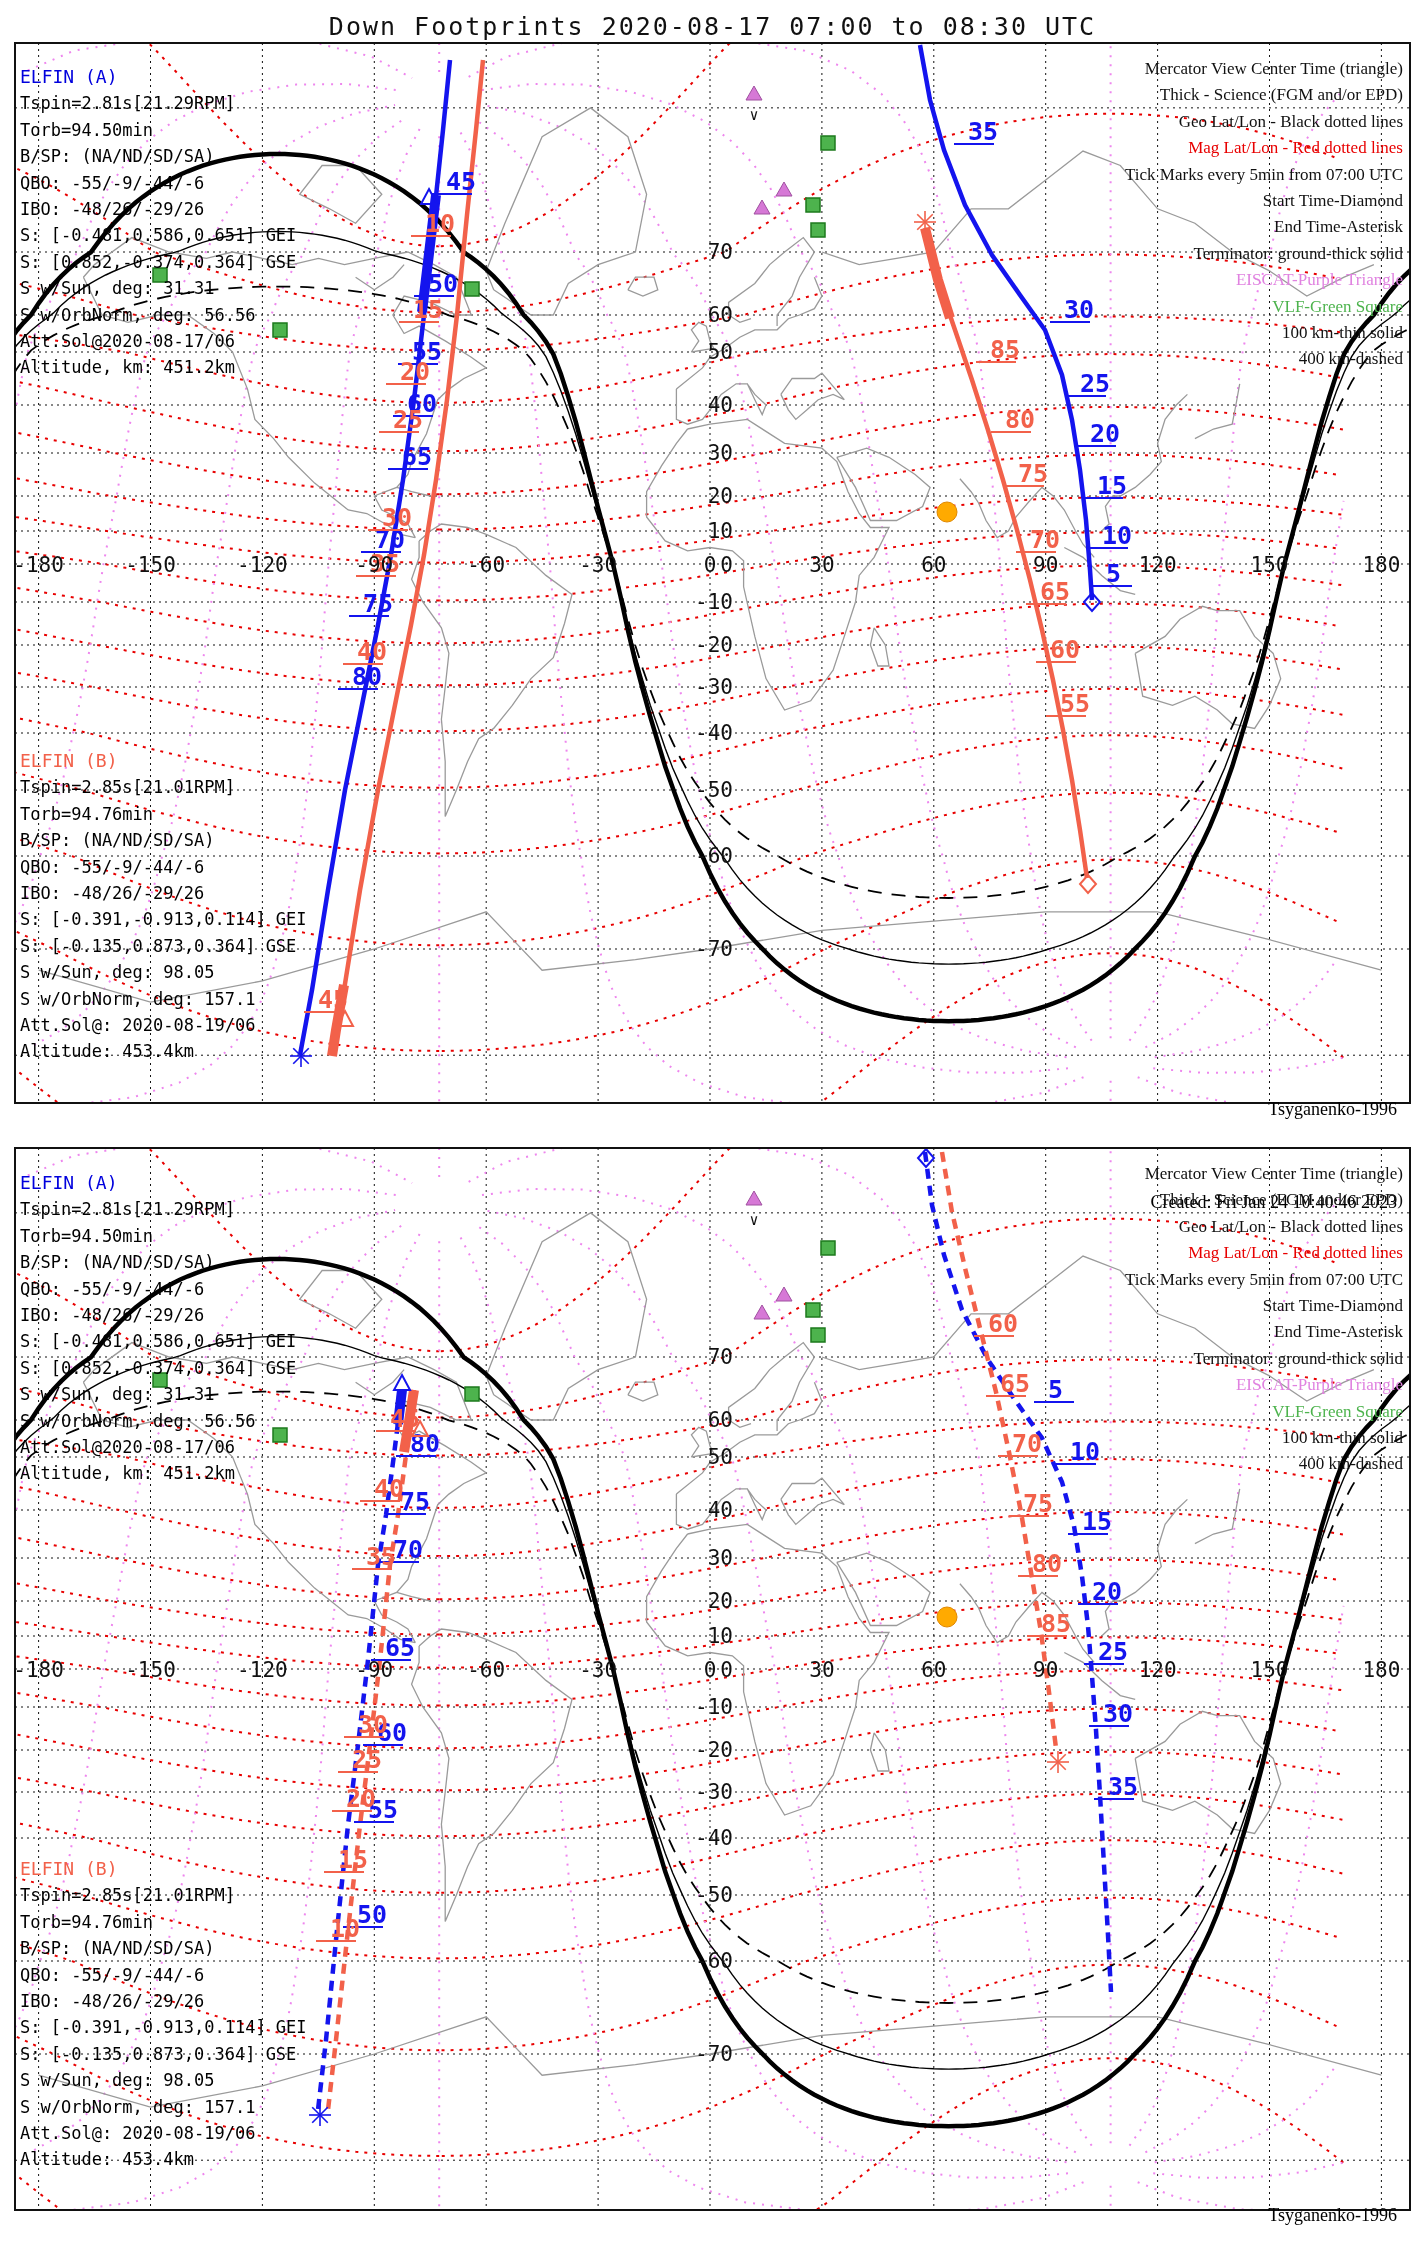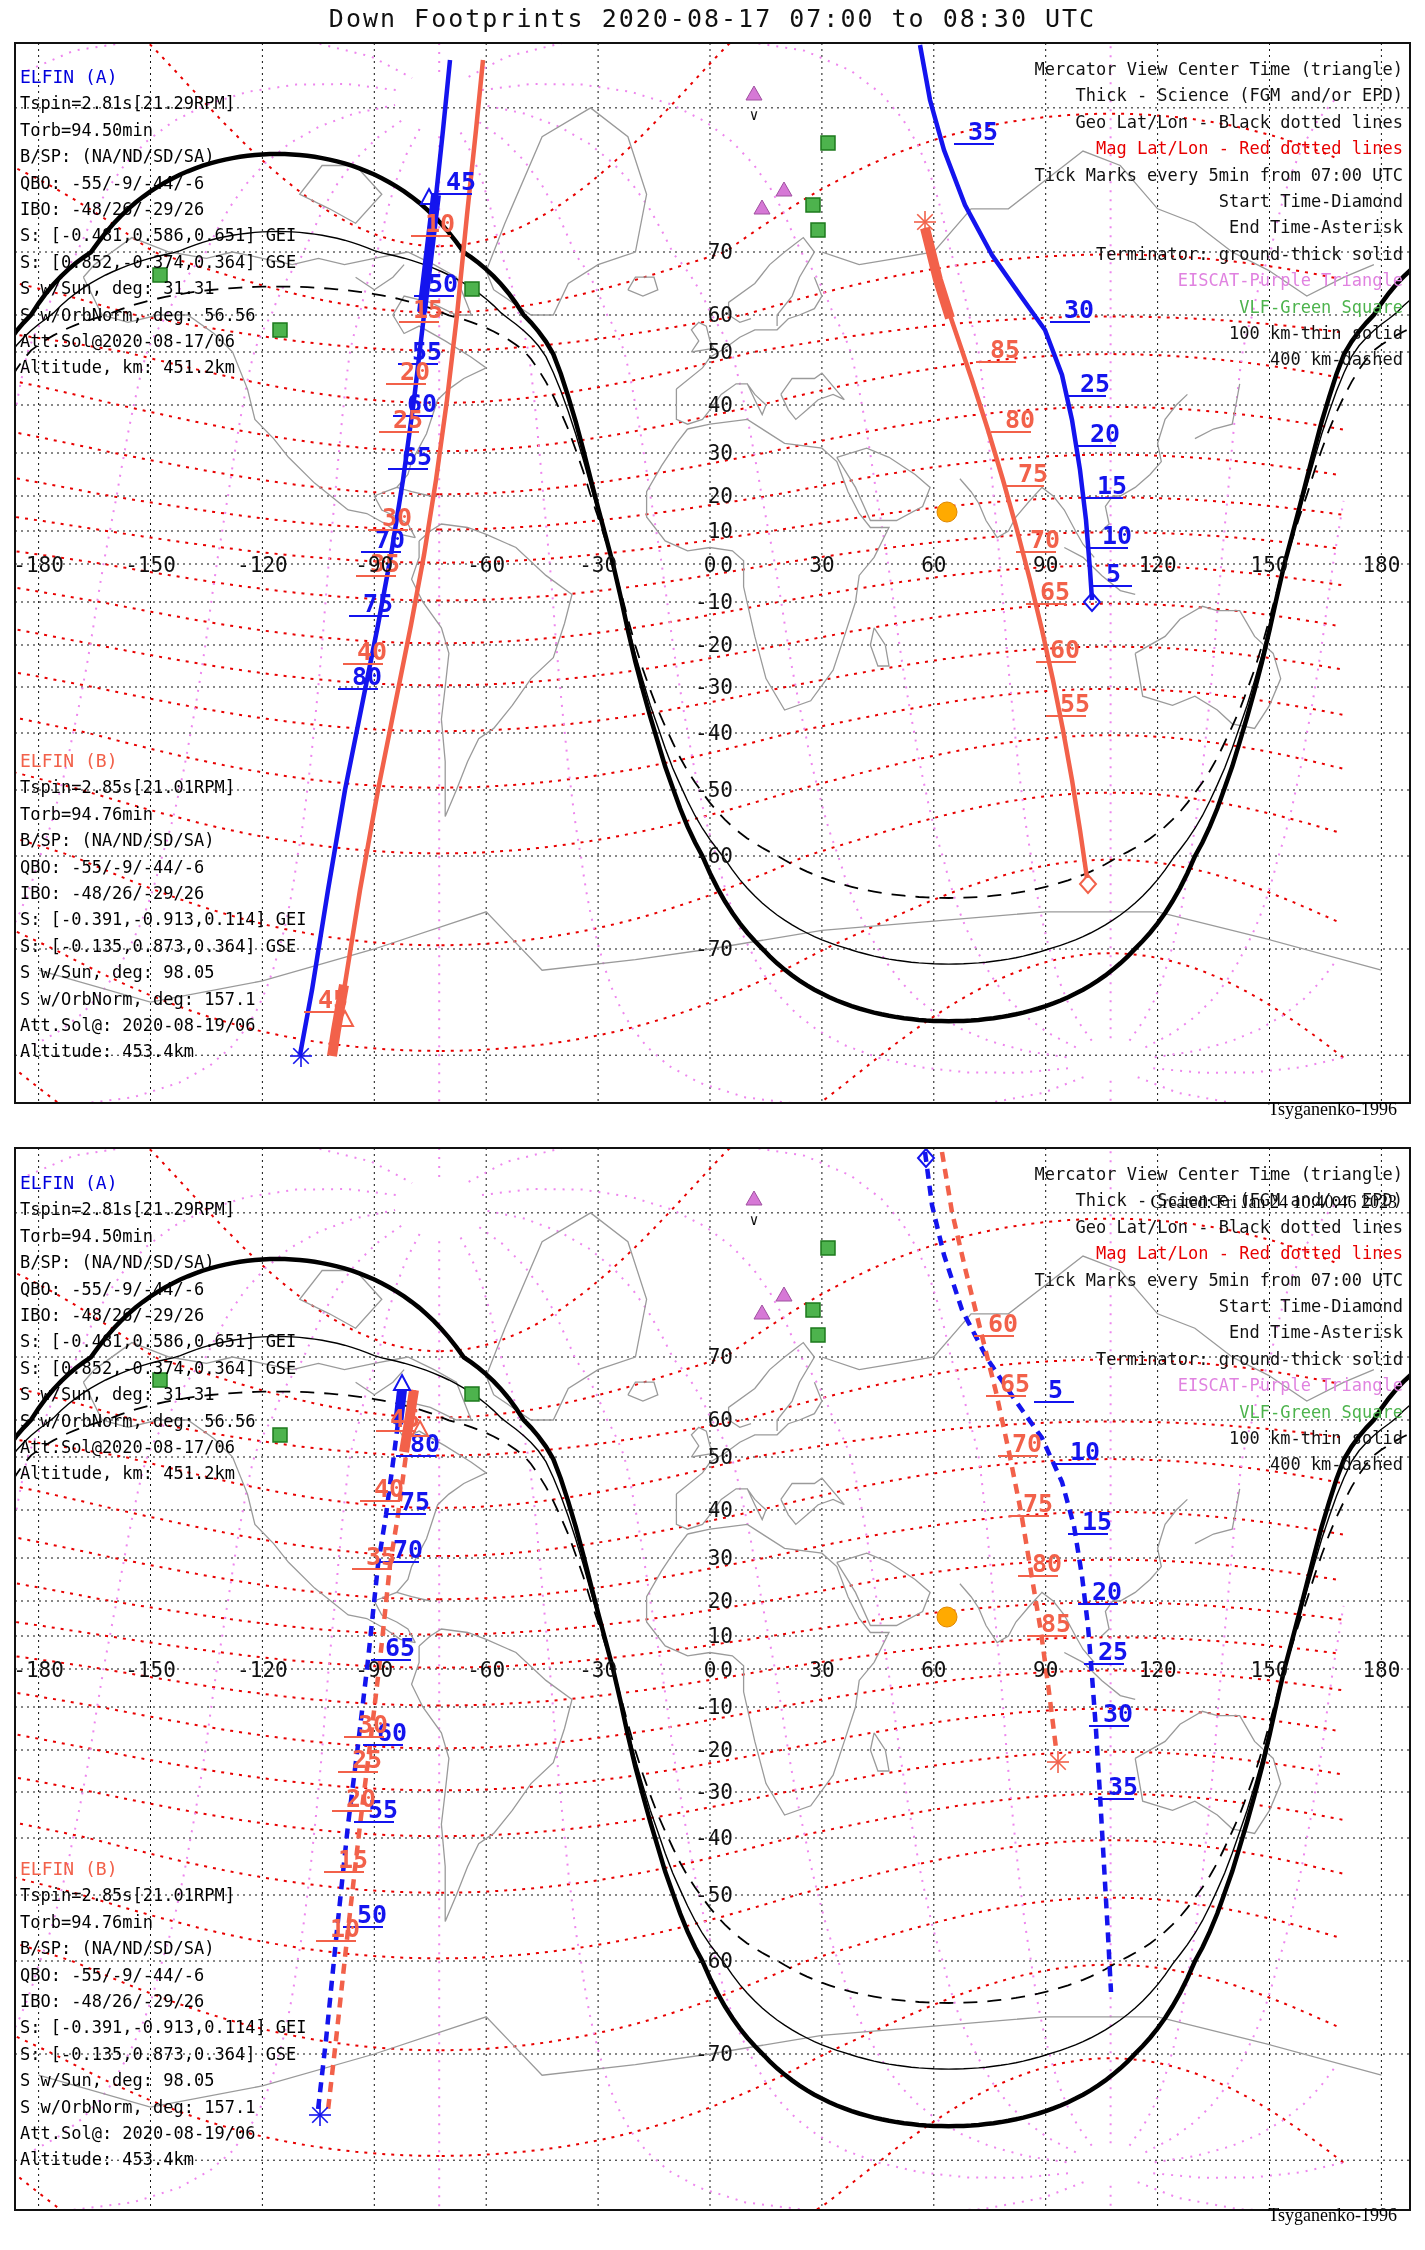--- a/index.html
+++ b/index.html
@@ -3,21 +3,21 @@
 <meta charset="utf-8">
 <style>
   html,body{margin:0;padding:0;background:#ffffff;}
   #root{position:relative;width:1425px;height:2250px;background:#fff;
         font-family:"DejaVu Sans Mono","Liberation Mono",monospace;color:#000;overflow:hidden;}
   svg{position:absolute;left:0;top:0;}
   .title{position:absolute;left:0;width:1425px;text-align:center;font-size:25px;
          letter-spacing:2px;color:#111;white-space:pre;}
   .infoblock{position:absolute;font-size:17px;line-height:26.4px;white-space:pre;}
   .infoblock .hdr{font-weight:normal;font-size:18px;}
-  .legendblock{position:absolute;right:22px;text-align:right;font-size:17px;line-height:26.4px;white-space:pre;}
+  .legendblock{position:absolute;right:22px;text-align:right;font-size:17px;line-height:26.4px;white-space:pre;font-family:Liberation Serif, serif;}
   .creditblock{position:absolute;right:28px;text-align:right;font-size:18px;line-height:31px;white-space:pre;font-family:Liberation Serif, serif;}
 </style>
 </head>
 <body>
 <div id="root">
 
 <svg id="plot" width="1425" height="2250">
       <g>
         <clipPath id="clip0">
           <rect x="15" y="43" width="1395" height="1060"></rect>
@@ -509,21 +509,21 @@
             <text x="733" y="1902" text-anchor="end" font-size="21" fill="#111" font-family="DejaVu Sans Mono, monospace">-50</text>
             <text x="733" y="1968" text-anchor="end" font-size="21" fill="#111" font-family="DejaVu Sans Mono, monospace">-60</text>
             <text x="733" y="2061" text-anchor="end" font-size="21" fill="#111" font-family="DejaVu Sans Mono, monospace">-70</text>
             <text x="733" y="1677" text-anchor="end" font-size="21" fill="#111" font-family="DejaVu Sans Mono, monospace">0</text>
           </g>
         </g>
         <rect x="15" y="1148" width="1395" height="1062" fill="none" stroke="#111" stroke-width="2"></rect>
       </g>
     </svg>
 
-<div class="title" style="top:4px;">Down Footprints 2020-08-17 07:00 to 08:30 UTC</div>
+<div class="title" style="top:12px;">Down Footprints 2020-08-17 07:00 to 08:30 UTC</div>
 <div class="infoblock" style="left:20px;top:64px;"><div class="hdr" style="color: rgb(0, 0, 221);">ELFIN (A)</div><div>Tspin=2.81s[21.29RPM]</div><div>Torb=94.50min</div><div>B/SP: (NA/ND/SD/SA)</div><div>QBO: -55/-9/-44/-6</div><div>IBO: -48/26/-29/26</div><div>S: [-0.481,0.586,0.651] GEI</div><div>S: [0.852,-0.374,0.364] GSE</div><div>S w/Sun, deg: 31.31</div><div>S w/OrbNorm, deg: 56.56</div><div>Att.Sol@2020-08-17/06</div><div>Altitude, km: 451.2km</div></div>
 <div class="infoblock" style="left:20px;top:748px;"><div class="hdr" style="color: rgb(242, 97, 74);">ELFIN (B)</div><div>Tspin=2.85s[21.01RPM]</div><div>Torb=94.76min</div><div>B/SP: (NA/ND/SD/SA)</div><div>QBO: -55/-9/-44/-6</div><div>IBO: -48/26/-29/26</div><div>S: [-0.391,-0.913,0.114] GEI</div><div>S: [-0.135,0.873,0.364] GSE</div><div>S w/Sun, deg: 98.05</div><div>S w/OrbNorm, deg: 157.1</div><div>Att.Sol@: 2020-08-19/06</div><div>Altitude: 453.4km</div></div>
 <div class="legendblock" style="top:56px;"><div style="color: rgb(17, 17, 17);">Mercator View Center Time (triangle)</div><div style="color: rgb(17, 17, 17);">Thick - Science (FGM and/or EPD)</div><div style="color: rgb(17, 17, 17);">Geo Lat/Lon - Black dotted lines</div><div style="color: rgb(232, 0, 0);">Mag Lat/Lon - Red dotted lines</div><div style="color: rgb(17, 17, 17);">Tick Marks every 5min from 07:00 UTC</div><div style="color: rgb(17, 17, 17);">Start Time-Diamond</div><div style="color: rgb(17, 17, 17);">End Time-Asterisk</div><div style="color: rgb(17, 17, 17);">Terminator: ground-thick solid</div><div style="color: rgb(224, 130, 224);">EISCAT-Purple Triangle</div><div style="color: rgb(77, 179, 77);">VLF-Green Square</div><div style="color: rgb(17, 17, 17);">100 km-thin solid</div><div style="color: rgb(17, 17, 17);">400 km-dashed</div></div>
 <div class="creditblock" style="top:1032px;">
   <div>Tsyganenko-1996</div>
   <div>Created: Fri Jan 24 10:40:46 2023</div>
 </div>
 
 <div class="infoblock" style="left:20px;top:1170px;"><div class="hdr" style="color: rgb(0, 0, 221);">ELFIN (A)</div><div>Tspin=2.81s[21.29RPM]</div><div>Torb=94.50min</div><div>B/SP: (NA/ND/SD/SA)</div><div>QBO: -55/-9/-44/-6</div><div>IBO: -48/26/-29/26</div><div>S: [-0.481,0.586,0.651] GEI</div><div>S: [0.852,-0.374,0.364] GSE</div><div>S w/Sun, deg: 31.31</div><div>S w/OrbNorm, deg: 56.56</div><div>Att.Sol@2020-08-17/06</div><div>Altitude, km: 451.2km</div></div>
 <div class="infoblock" style="left:20px;top:1856px;"><div class="hdr" style="color: rgb(242, 97, 74);">ELFIN (B)</div><div>Tspin=2.85s[21.01RPM]</div><div>Torb=94.76min</div><div>B/SP: (NA/ND/SD/SA)</div><div>QBO: -55/-9/-44/-6</div><div>IBO: -48/26/-29/26</div><div>S: [-0.391,-0.913,0.114] GEI</div><div>S: [-0.135,0.873,0.364] GSE</div><div>S w/Sun, deg: 98.05</div><div>S w/OrbNorm, deg: 157.1</div><div>Att.Sol@: 2020-08-19/06</div><div>Altitude: 453.4km</div></div>

